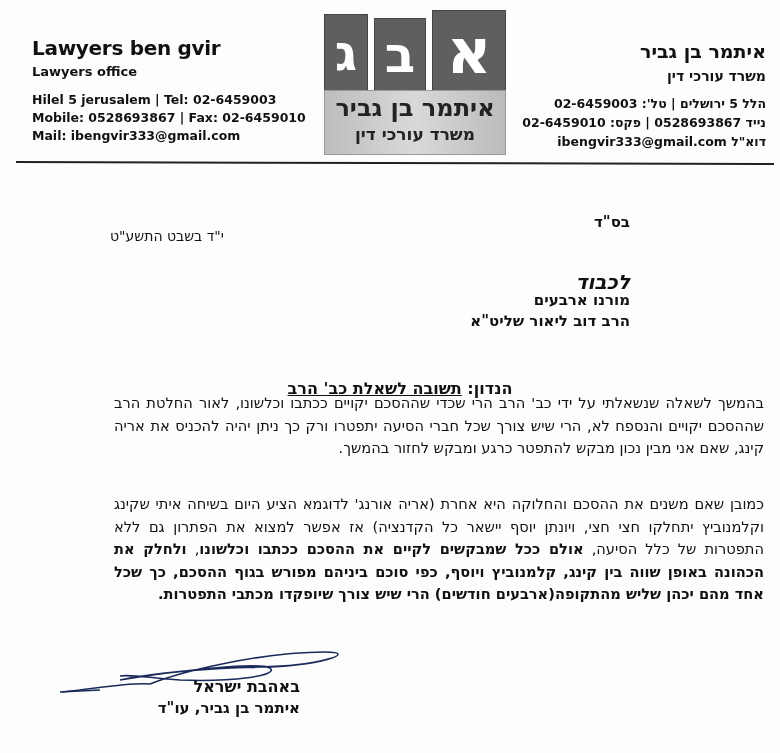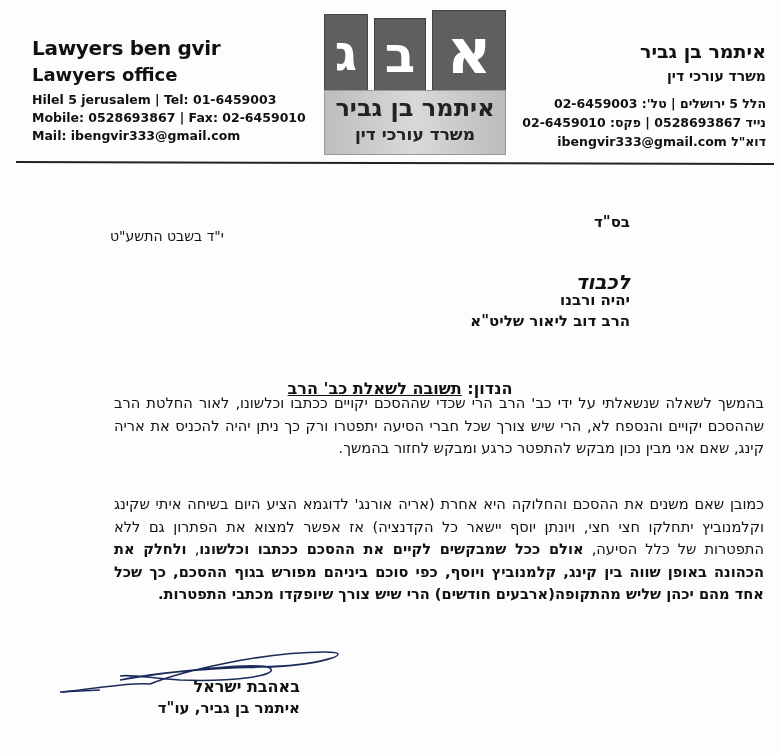--- a/index.html
+++ b/index.html
@@ -1,19 +1,19 @@
 <!DOCTYPE html>
 <html><head>
 <meta charset="utf-8">
 <style>
   html, body { margin:0; padding:0; }
   body { width:780px; height:753px; background:#fdfdfd; position:relative; overflow:hidden; font-family:"DejaVu Sans", sans-serif; color:#111; }
   .abs { position:absolute; }
   .en-name { left:32px; top:36px; font-size:20px; font-weight:bold; font-family:"DejaVu Sans", sans-serif; letter-spacing:-0.3px; }
-  .en-sub { left:32px; top:64px; font-size:18px; font-weight:bold; }
+  .en-sub { left:32px; top:64px; font-size:13px; font-weight:bold; }
   .en-line { left:32px; font-size:12.5px; font-weight:bold; white-space:nowrap; }
   .he-name { right:14px; top:40px; font-size:19px; font-weight:bold; direction:rtl; }
   .he-sub { right:14px; top:68px; font-size:14px; font-weight:bold; direction:rtl; }
   .he-line { right:14px; font-size:12.5px; font-weight:bold; direction:rtl; white-space:nowrap;text-align:right; }
   .logo { left:324px; top:10px; width:180px; height:143px; }
   .logo .blk { position:absolute; background:#5f5f5f; border:1px solid #444; color:#fff; font-weight:bold; display:flex; align-items:center; justify-content:center; font-family:"DejaVu Sans", sans-serif; }
   .logo .band { position:absolute; left:0; top:80px; width:180px; height:63px; background:linear-gradient(90deg,#bdbdbd,#d9d9d9 50%,#bbb); border:1px solid #999; direction:rtl; text-align:center; }
   .logo .band .l1 { font-size:24px; font-weight:bold; color:#222; line-height:30px; margin-top:2px; }
   .logo .band .l2 { font-size:17px; font-weight:bold; color:#222; line-height:22px; }
   .rule { left:16px; top:162px; width:758px; height:2px; background:#222; transform:rotate(0.15deg); }
@@ -22,21 +22,21 @@
   .para { right:16px; width:650px; direction:rtl; text-align:justify; font-size:14.6px; line-height:22.5px; font-family:"DejaVu Sans", sans-serif; }
   .para .b { font-weight:bold; }
   .u { text-decoration:underline; }
   .sig-svg { left:60px; top:632px; }
 </style>
 </head>
 <body>
 
 <div class="abs en-name">Lawyers ben gvir</div>
 <div class="abs en-sub">Lawyers office</div>
-<div class="abs en-line" style="top:92px">Hilel 5 jerusalem  |  Tel: 01-6459003</div>
+<div class="abs en-line" style="top:92px">Hilel 5 jerusalem  |  Tel: 02-6459003</div>
 <div class="abs en-line" style="top:110px">Mobile: 0528693867 | Fax: 02-6459010</div>
 <div class="abs en-line" style="top:128px">Mail: ibengvir333@gmail.com</div>
 
 <div class="abs logo">
   <div class="blk" style="left:0;top:4px;width:42px;height:76px;font-size:50px;">ג</div>
   <div class="blk" style="left:50px;top:8px;width:50px;height:72px;font-size:50px;">ב</div>
   <div class="blk" style="left:108px;top:0;width:72px;height:80px;font-size:62px;">א</div>
   <div class="band">
     <div class="l1">איתמר בן גביר</div>
     <div class="l2">משרד עורכי דין</div>
@@ -48,21 +48,21 @@
 <div class="abs he-line" style="top:96px">הלל 5 ירושלים  |  טל': 02-6459003</div>
 <div class="abs he-line" style="top:115px">נייד 0528693867 | פקס: 02-6459010</div>
 <div class="abs he-line" style="top:134px">דוא"ל ibengvir333@gmail.com</div>
 
 <div class="abs rule"></div>
 
 <div class="abs rtl bold" style="right:150px;top:213px;font-size:15px;">בס"ד</div>
 <div class="abs rtl" style="left:110px;top:228px;font-size:14px;">י"ד בשבט התשע"ט</div>
 
 <div class="abs rtl bold" style="right:150px;top:270px;font-size:20px;font-style:italic;">לכבוד</div>
-<div class="abs rtl bold" style="right:150px;top:291px;font-size:15px;">יהיה ורבנו</div>
+<div class="abs rtl bold" style="right:150px;top:291px;font-size:15px;">מורנו ארבעים</div>
 <div class="abs rtl bold" style="right:150px;top:312px;font-size:15px;">הרב דוב ליאור שליט"א</div>
 
 <div class="abs rtl bold" style="left:250px;width:300px;text-align:center;top:355px;font-size:16px;margin-top:24px;">
   <span>הנדון:</span>
   <span class="u">תשובה לשאלת כב' הרב</span>
 </div>
 
 <div class="abs para" style="top:392px;margin-left:24px;">בהמשך לשאלה שנשאלתי על ידי כב' הרב הרי שכדי שההסכם יקויים ככתבו וכלשונו, לאור החלטת הרב שההסכם יקויים והנספח לא, הרי שיש צורך שכל חברי הסיעה יתפטרו ורק כך ניתן יהיה להכניס את אריה קינג, שאם אני מבין נכון מבקש להתפטר כרגע ומבקש לחזור בהמשך.</div>
 
 <div class="abs para" style="top:493px;">

